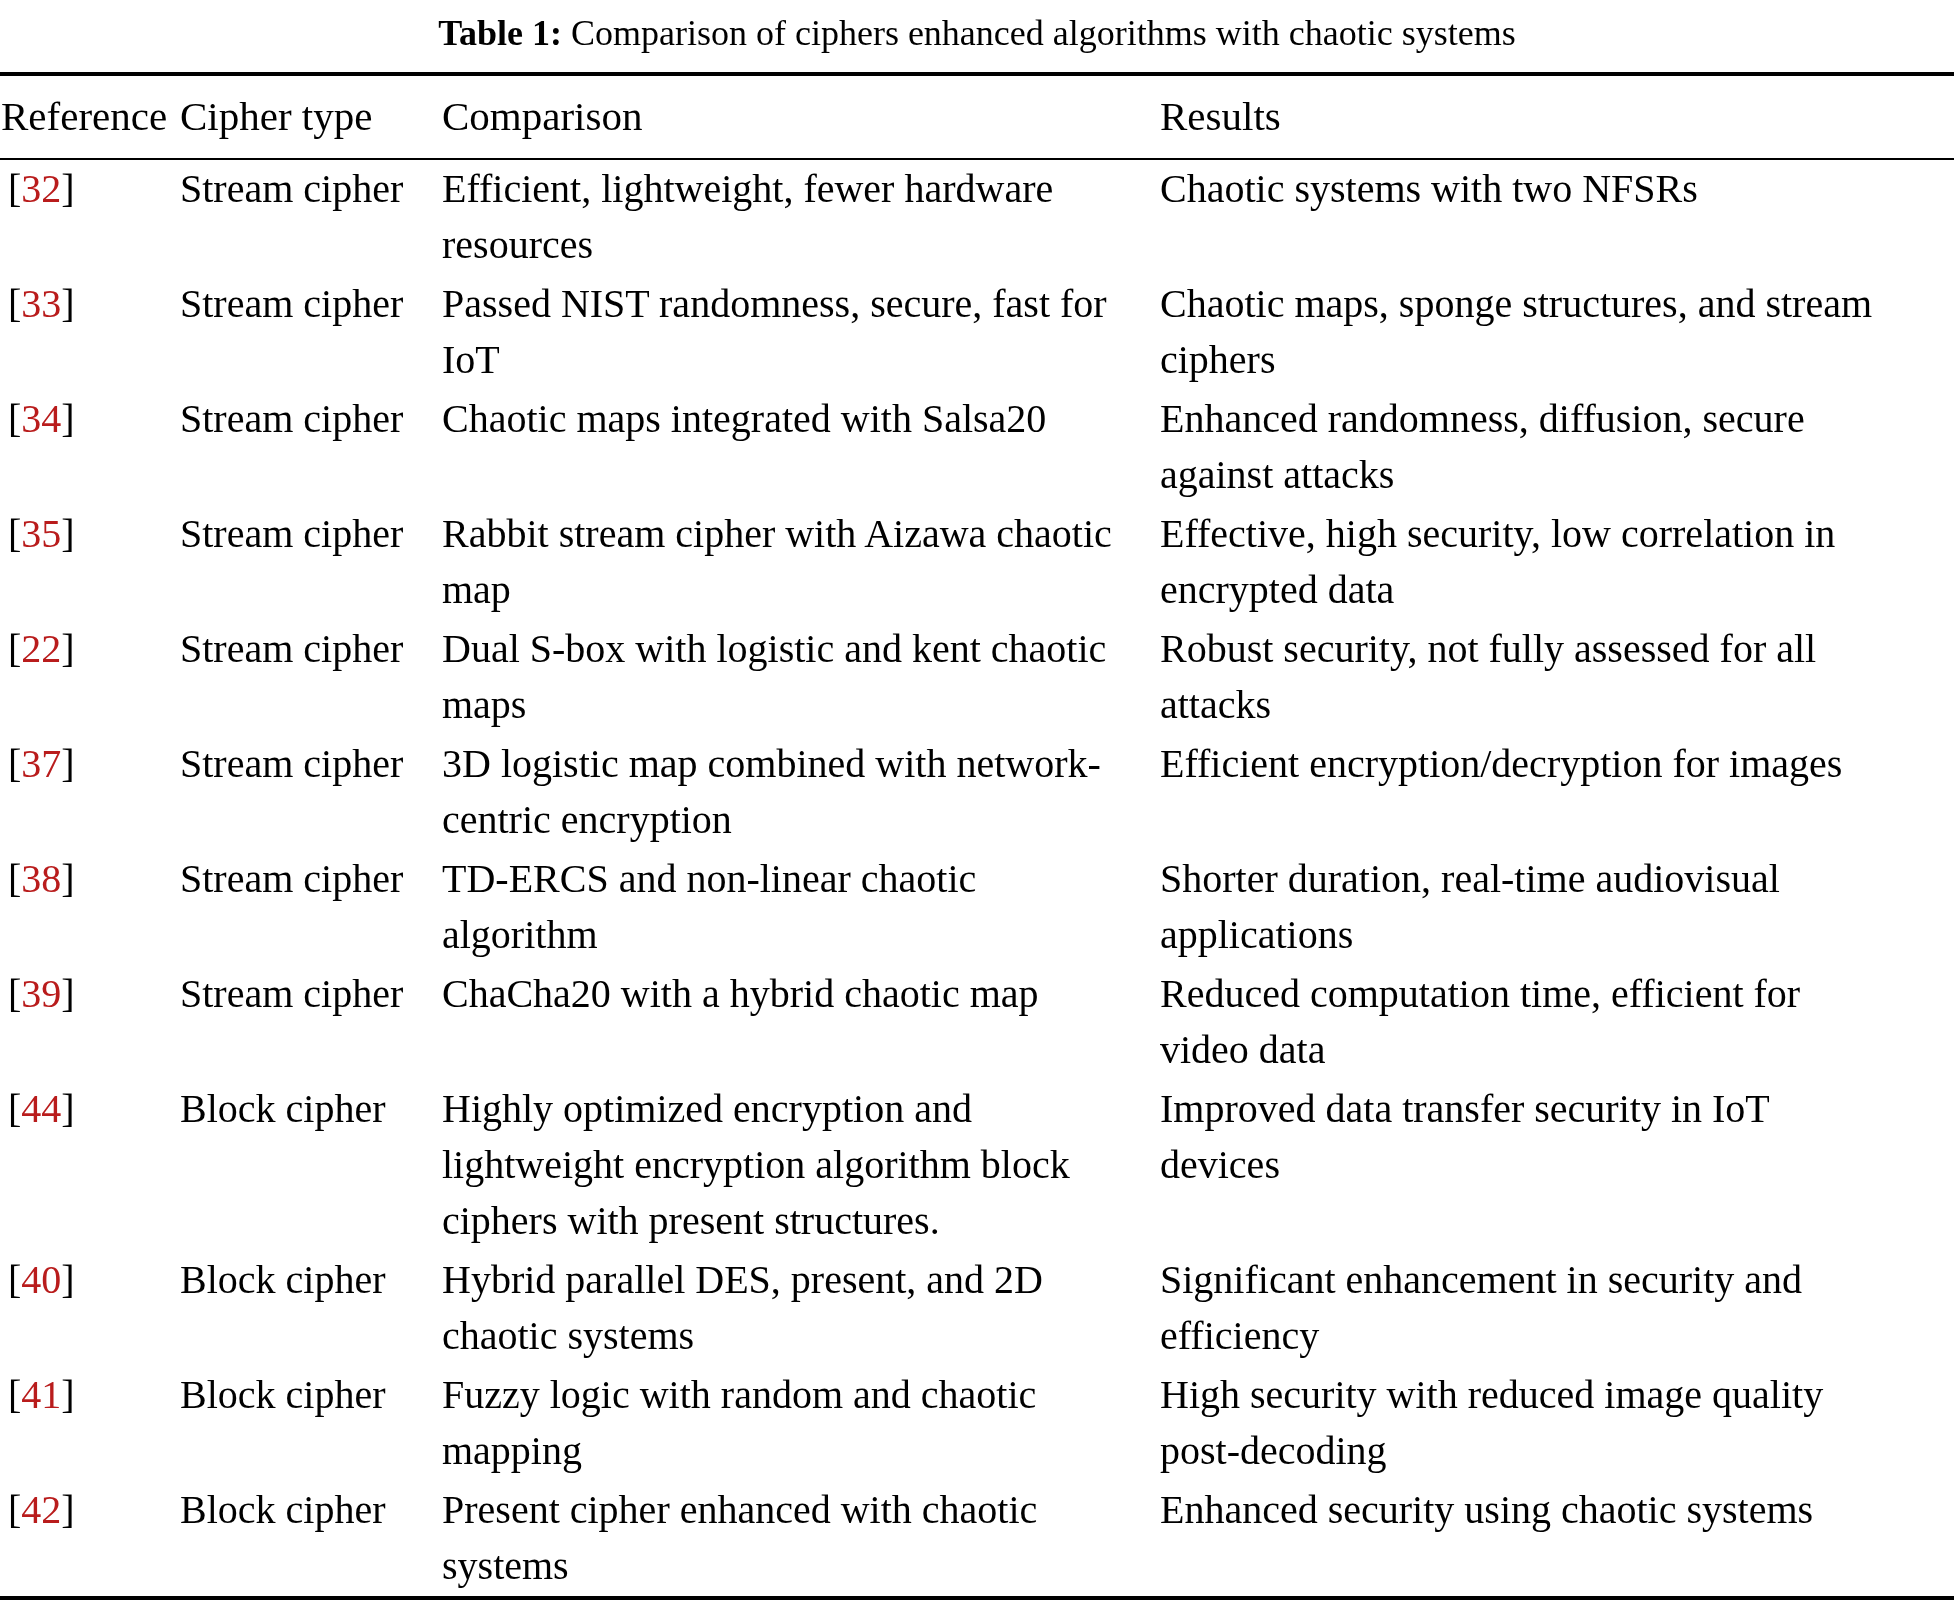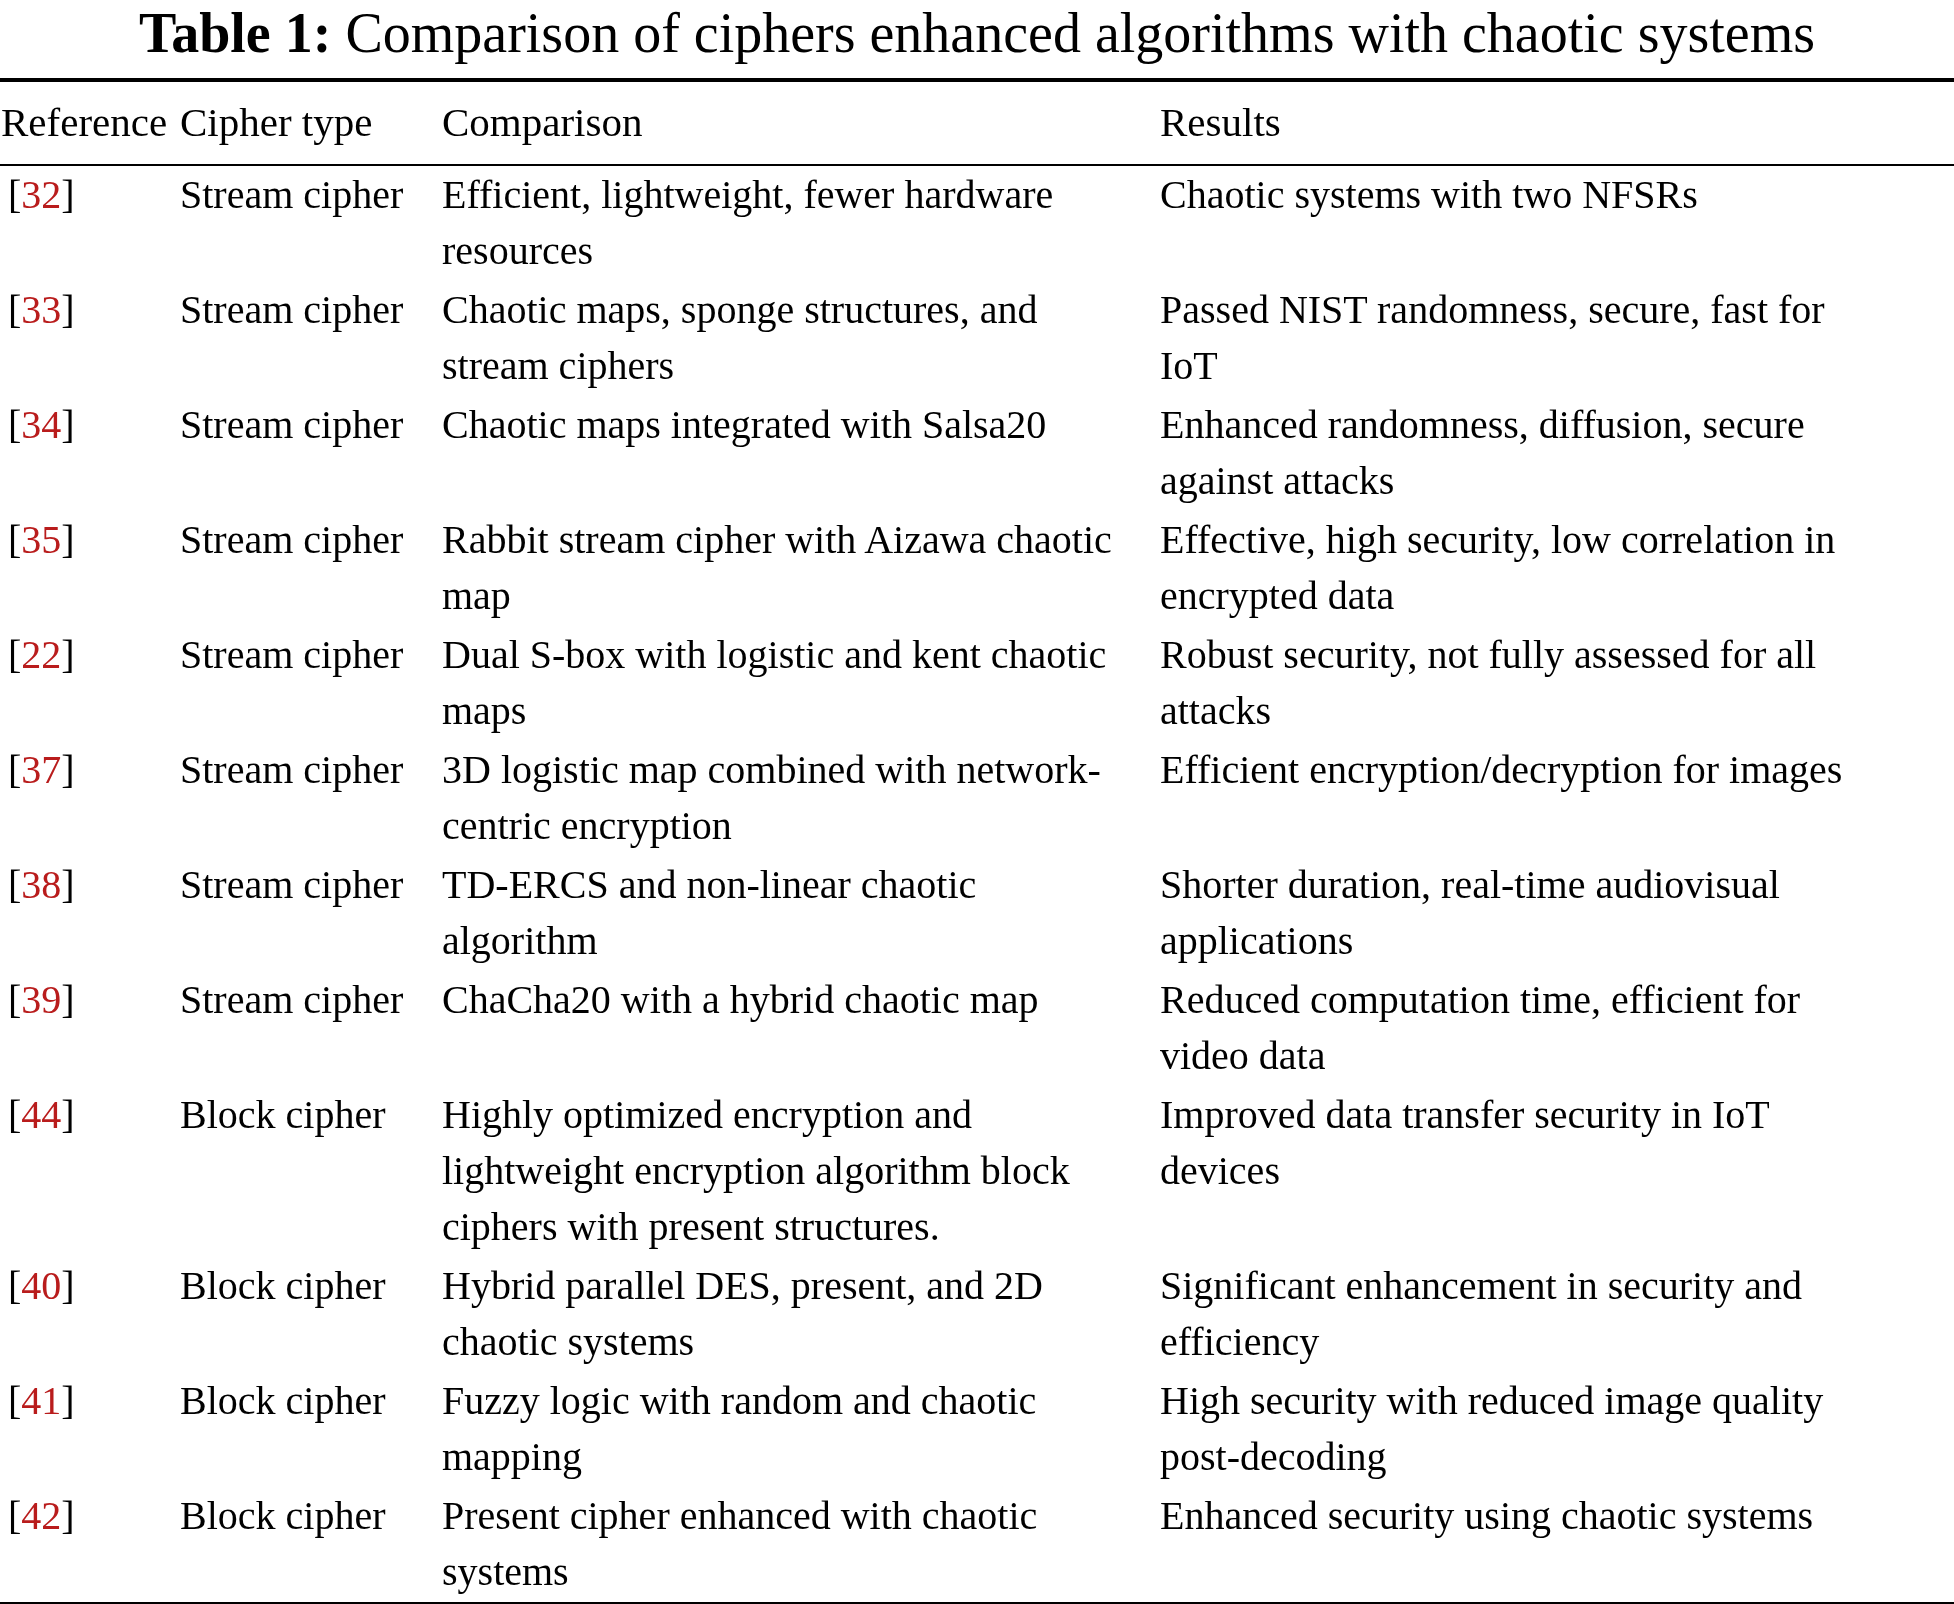--- a/index.html
+++ b/index.html
@@ -12,22 +12,22 @@
     width: 1954px;
     height: 1604px;
     overflow: hidden;
     font-family: "Liberation Serif", serif;
     color: #000000;
     font-size: 40px;
     line-height: 56px;
   }
   .caption {
     text-align: center;
-    margin: 8px 0 20px 0;
-    font-size: 56px;
+    margin: 8px 0 14px 0;
+    font-size: 36px;
     line-height: 50px;
   }
   .caption .cap-label {
     font-weight: bold;
   }
   .rule-top, .rule-bottom {
     border: none;
     border-top: 4px solid #000000;
     margin: 0;
   }
@@ -103,22 +103,22 @@
   <div class="grid-row body-row">
     <div class="cell ref-cell"><span class="bracket">[</span><a class="cite">32</a><span class="bracket">]</span></div>
     <div class="cell">Stream cipher</div>
     <div class="cell res-cell">Efficient, lightweight, fewer hardware resources</div>
     <div class="cell meth-cell">Chaotic systems with two NFSRs</div>
   </div>
 
   <div class="grid-row body-row">
     <div class="cell ref-cell"><span class="bracket">[</span><a class="cite">33</a><span class="bracket">]</span></div>
     <div class="cell">Stream cipher</div>
+    <div class="cell res-cell">Passed NIST randomness, secure, fast for IoT</div>
     <div class="cell meth-cell">Chaotic maps, sponge structures, and stream ciphers</div>
-    <div class="cell res-cell">Passed NIST randomness, secure, fast for IoT</div>
   </div>
 
   <div class="grid-row body-row">
     <div class="cell ref-cell"><span class="bracket">[</span><a class="cite">34</a><span class="bracket">]</span></div>
     <div class="cell">Stream cipher</div>
     <div class="cell meth-cell">Chaotic maps integrated with Salsa20</div>
     <div class="cell res-cell">Enhanced randomness, diffusion, secure against attacks</div>
   </div>
 
   <div class="grid-row body-row">

